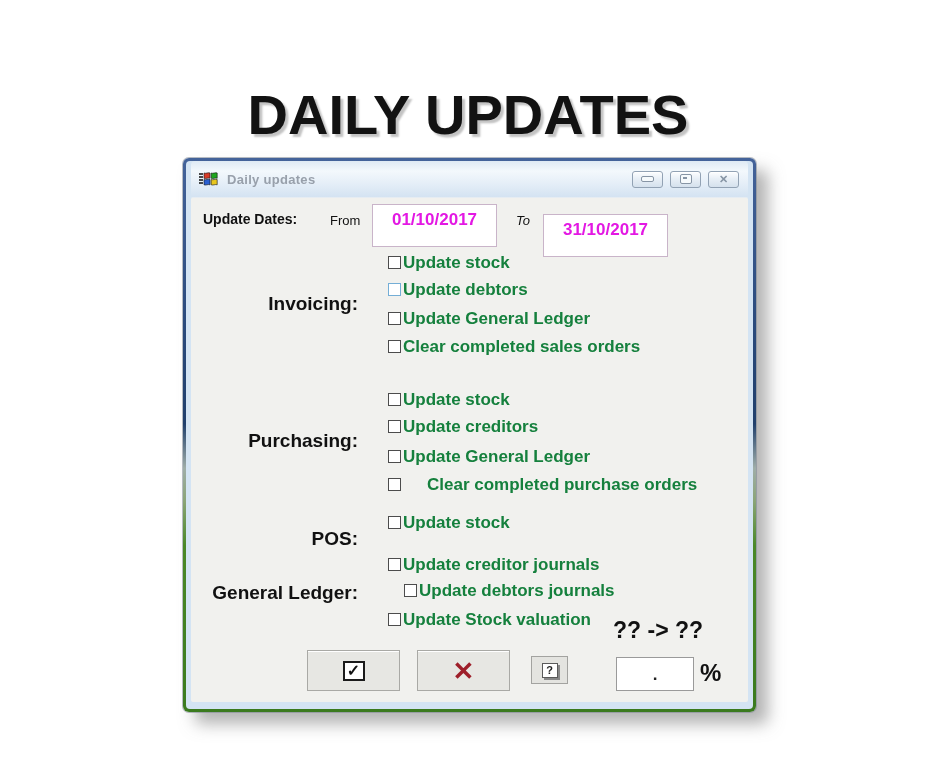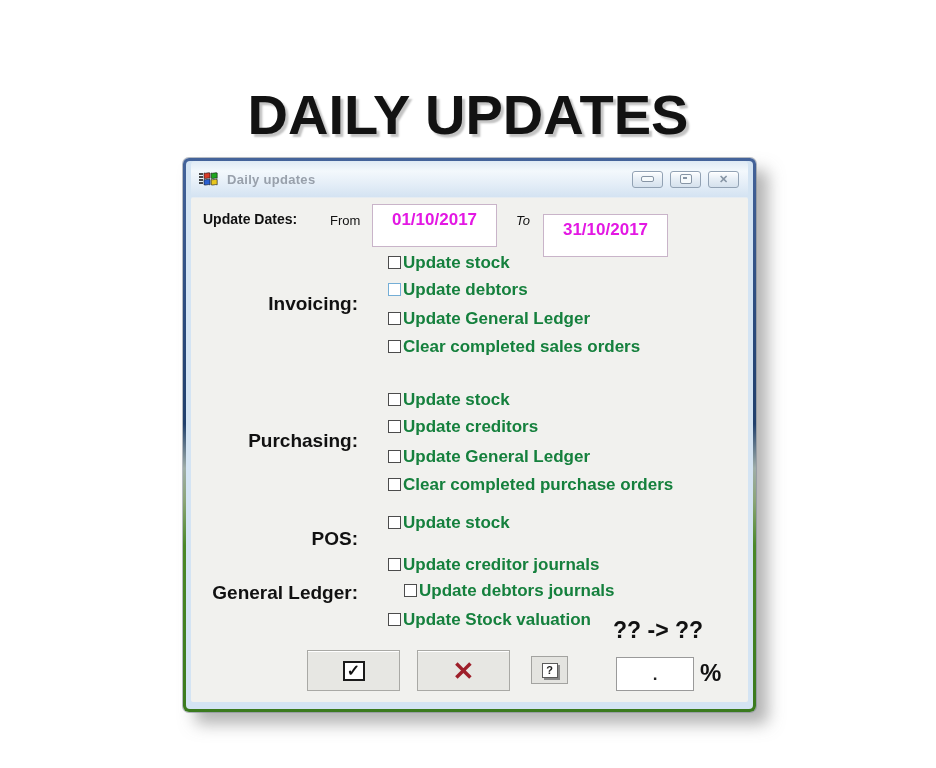--- a/index.html
+++ b/index.html
@@ -133,21 +133,21 @@
             <span class="cb-lbl">Update stock</span>
           </div>
         <div class="cb-row" style="top:221px;">
             <span class="cb"></span>
             <span class="cb-lbl">Update creditors</span>
           </div>
         <div class="cb-row" style="top:251px;">
             <span class="cb"></span>
             <span class="cb-lbl">Update General Ledger</span>
           </div>
-        <div class="cb-row" style="top:279px;">
+        <div class="cb-row" style="top:279px;gap:24px;">
             <span class="cb"></span>
             <span class="cb-lbl">Clear completed purchase orders</span>
           </div>
 
         <div class="cb-row" style="top:317px;">
             <span class="cb"></span>
             <span class="cb-lbl">Update stock</span>
           </div>
 
         <div class="cb-row" style="top:359px;">

